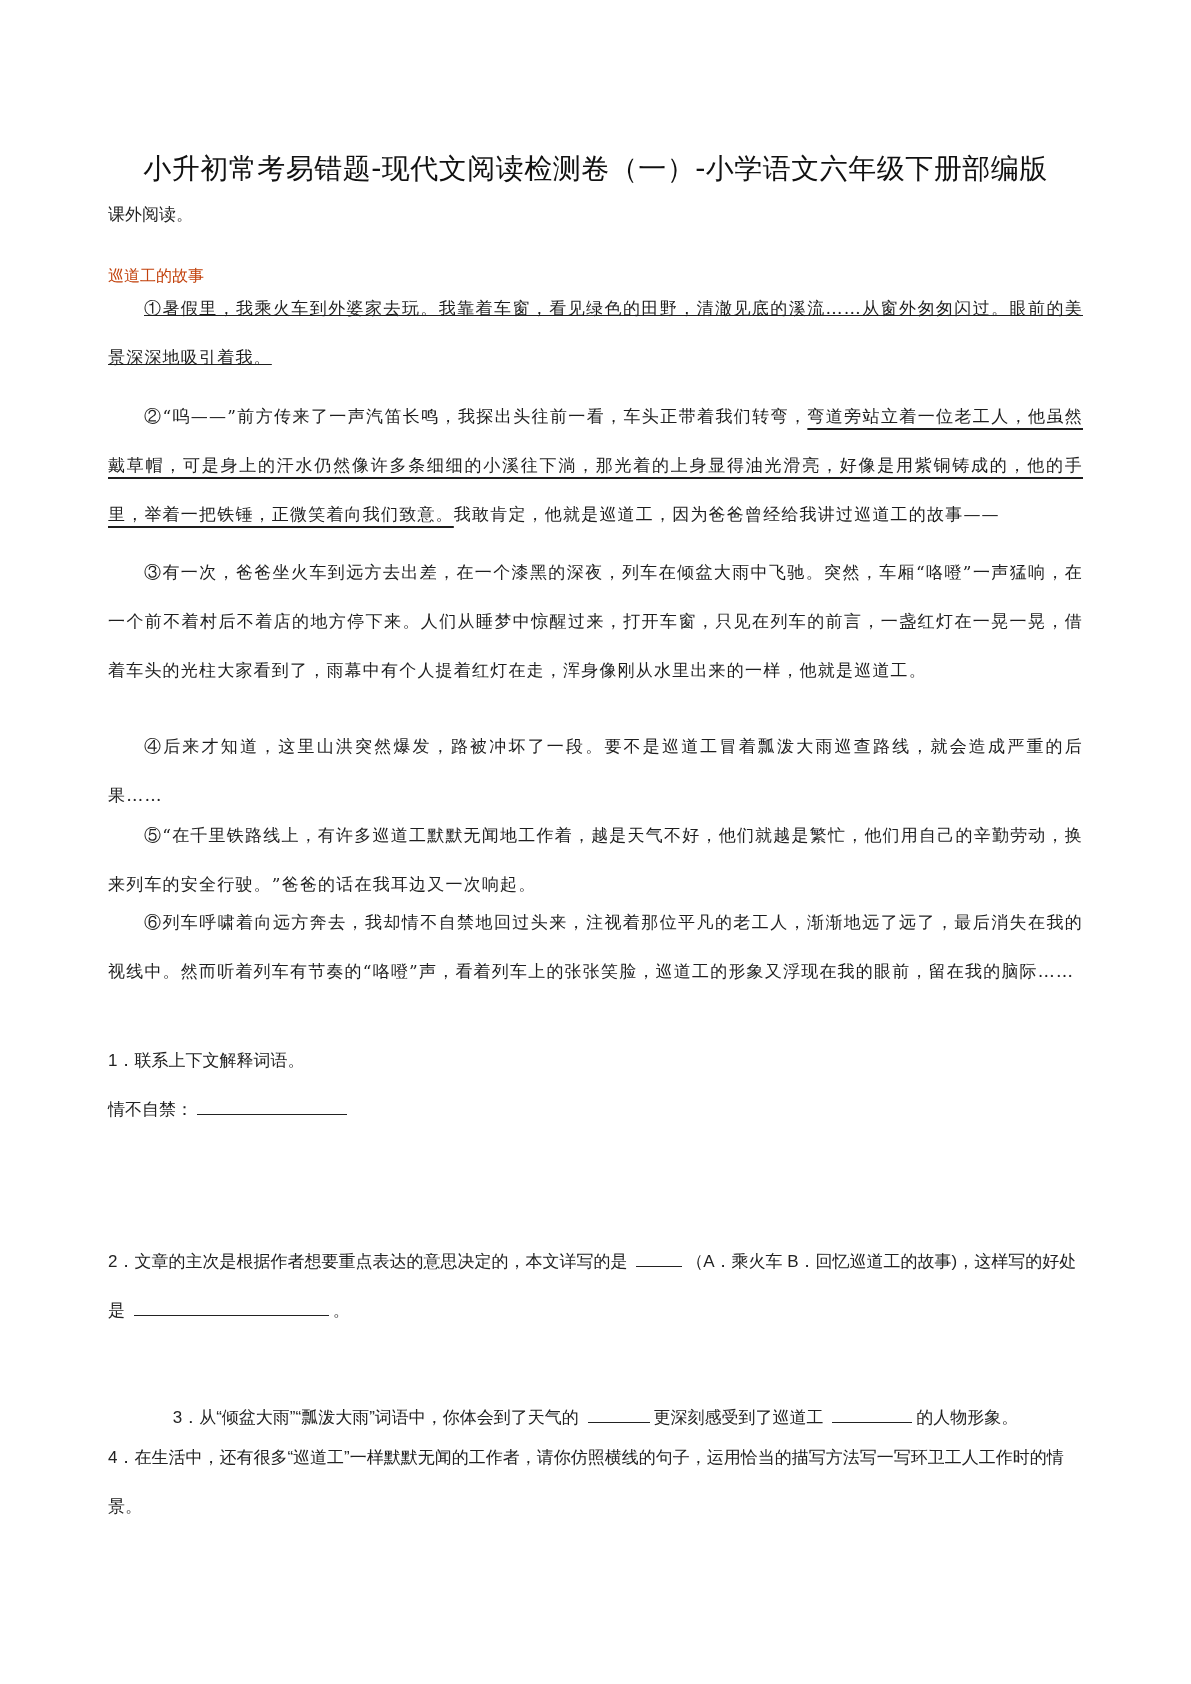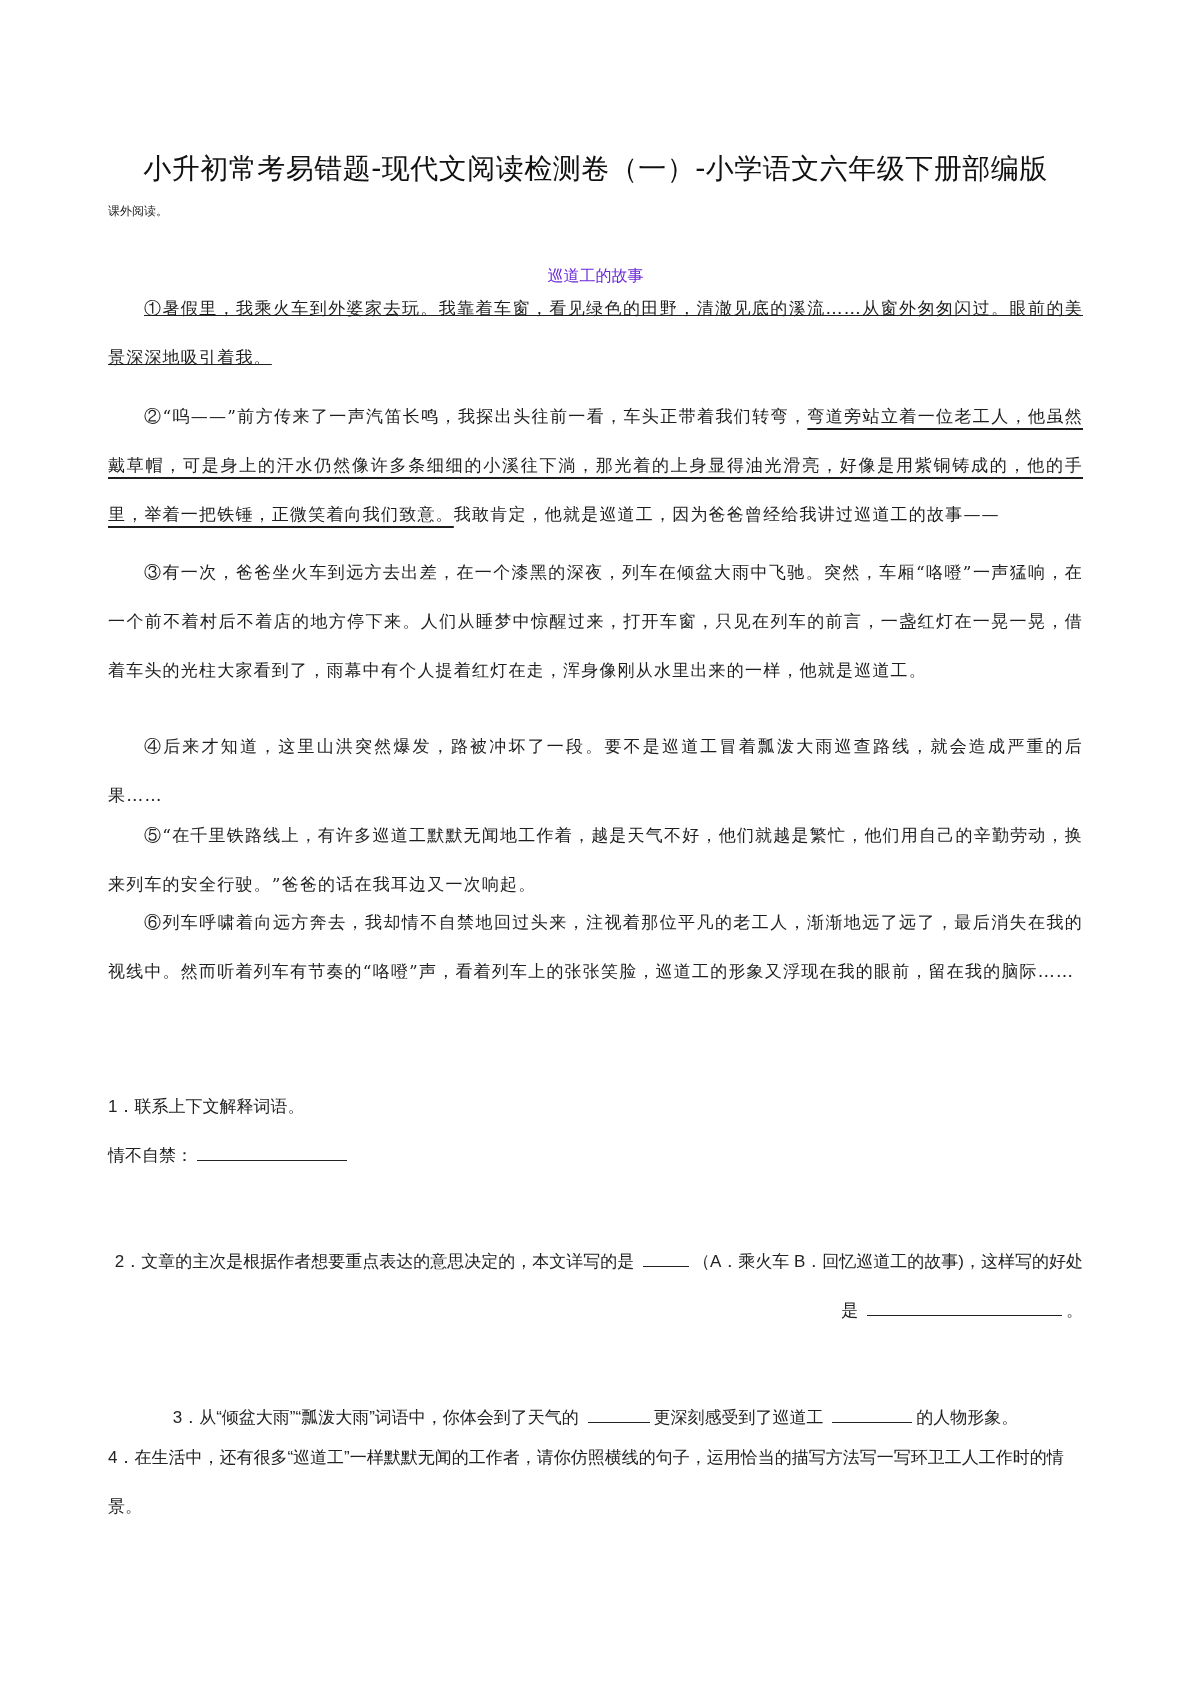--- a/index.html
+++ b/index.html
@@ -4,25 +4,25 @@
   <style>
     html, body { margin: 0; padding: 0; background: #ffffff; }
     body { width: 1191px; height: 1684px; position: relative; overflow: hidden; color: #1a1a1a; }
     .page { position: absolute; left: 108px; top: 0; width: 975px; }
     .title {
       position: absolute; top: 150px; left: 0; width: 975px; text-align: center;
       font-family: "DejaVu Sans", sans-serif; font-weight: normal; font-size: 28px; letter-spacing: 0.5px;
       color: #111;
     }
     .label-line {
-      position: absolute; left: 0; font-family: "Liberation Sans", "DejaVu Sans", sans-serif; font-size: 12px; color: #222;
+      position: absolute; left: 0; font-family: "Liberation Sans", "DejaVu Sans", sans-serif; font-size: 17px; color: #222;
     }
     .story-title {
-      position: absolute; top: 266px; left: 0; width: 975px; text-align: center;
-      font-family: Liberation Sans, sans-serif; font-size: 16px; color: #6d28d9;
+      position: absolute; top: 266px; left: 0; width: 975px; text-align: left;
+      font-family: Liberation Sans, sans-serif; font-size: 16px; color: #c2410c;
     }
     .para {
       position: absolute; left: 0; width: 975px;
       font-family: "DejaVu Serif", serif; font-size: 17px; line-height: 49px; color: #1e1e1e;
       text-align: justify; text-indent: 36px; letter-spacing: 1.2px;
     }
     .uline { text-decoration: underline; text-underline-offset: 6px; text-decoration-thickness: 1.5px; }
     .q {
       position: absolute; left: 0; width: 975px;
       font-family: "Liberation Sans", "DejaVu Sans", sans-serif; font-size: 17px; line-height: 49px; color: #222;
@@ -47,28 +47,28 @@
   </div>
 
   <div class="para" style="top:548px;">③有一次，爸爸坐火车到远方去出差，在一个漆黑的深夜，列车在倾盆大雨中飞驰。突然，车厢“咯噔”一声猛响，在一个前不着村后不着店的地方停下来。人们从睡梦中惊醒过来，打开车窗，只见在列车的前言，一盏红灯在一晃一晃，借着车头的光柱大家看到了，雨幕中有个人提着红灯在走，浑身像刚从水里出来的一样，他就是巡道工。</div>
 
   <div class="para" style="top:722px;">④后来才知道，这里山洪突然爆发，路被冲坏了一段。要不是巡道工冒着瓢泼大雨巡查路线，就会造成严重的后果……</div>
 
   <div class="para" style="top:811px;">⑤“在千里铁路线上，有许多巡道工默默无闻地工作着，越是天气不好，他们就越是繁忙，他们用自己的辛勤劳动，换来列车的安全行驶。”爸爸的话在我耳边又一次响起。</div>
 
   <div class="para" style="top:898px;">⑥列车呼啸着向远方奔去，我却情不自禁地回过头来，注视着那位平凡的老工人，渐渐地远了远了，最后消失在我的视线中。然而听着列车有节奏的“咯噔”声，看着列车上的张张笑脸，巡道工的形象又浮现在我的眼前，留在我的脑际……</div>
 
-  <div class="q" style="top:1082px;">
+  <div class="q" style="top:1036px;">
     <div>1．联系上下文解释词语。</div>
     <div>
       <span>情不自禁：</span><span class="blank" style="width:150px;"></span>
     </div>
   </div>
 
-  <div class="q" style="top:1237px;text-align:right;">
+  <div class="q" style="top:1237px;">
     <span>2．文章的主次是根据作者想要重点表达的意思决定的，本文详写的是 </span><span class="blank" style="width:46px;"></span><span>（A．乘火车 B．回忆巡道工的故事)，这样写的好处是 </span><span class="blank" style="width:195px;"></span><span>。</span>
   </div>
 
   <div class="q" style="top:1393px;text-align:center;">
     <span>3．从“倾盆大雨”“瓢泼大雨”词语中，你体会到了天气的 </span><span class="blank" style="width:62px;"></span><span>更深刻感受到了巡道工 </span><span class="blank" style="width:80px;"></span><span>的人物形象。</span>
   </div>
 
   <div class="q" style="top:1433px;">4．在生活中，还有很多“巡道工”一样默默无闻的工作者，请你仿照横线的句子，运用恰当的描写方法写一写环卫工人工作时的情景。</div>
 
 </div>

